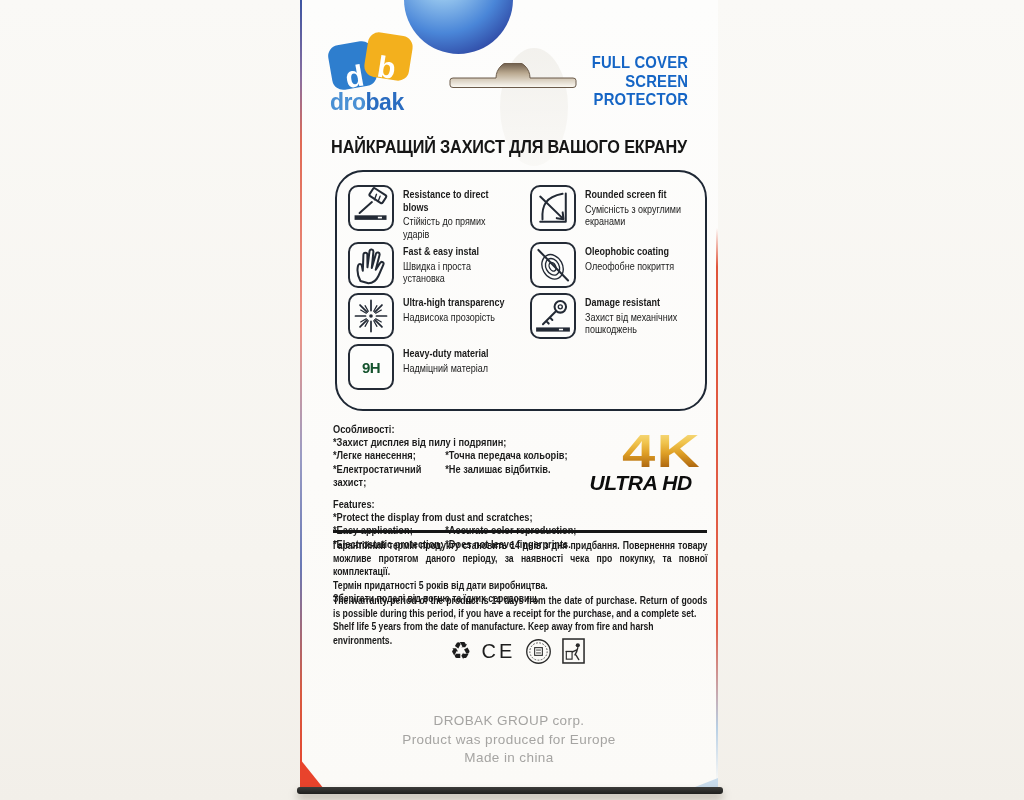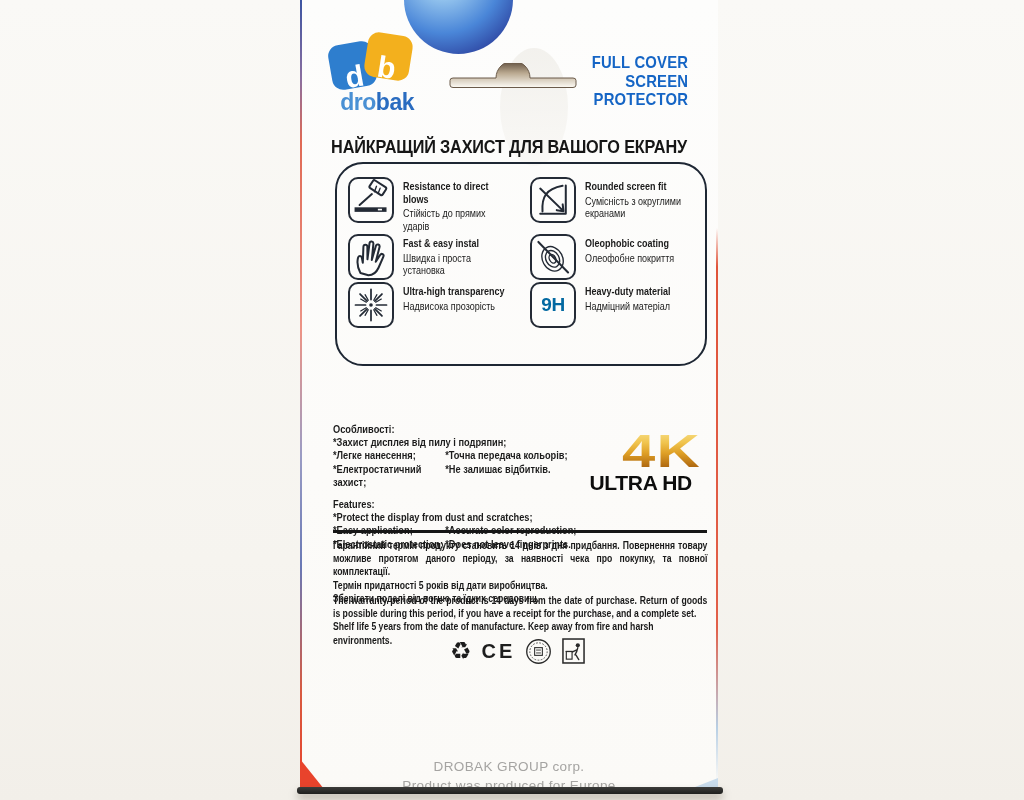--- a/index.html
+++ b/index.html
@@ -21,77 +21,77 @@
           clip-path:polygon(0 0,100% 100%,0 100%); }
   .corner-br { position:absolute; right:0; bottom:2px; width:28px; height:11px; background:#c9dcec;
           clip-path:polygon(100% 0,100% 100%,0 100%); }
 
   
   .logo { position:absolute; left:30px; top:34px; width:84px; height:84px; }
   .logo .sq { position:absolute; width:45px; height:45px; border-radius:11px; display:flex; align-items:flex-end; justify-content:center; }
   .logo .sq-d { left:0; top:9px; background:#2e7ece; transform:rotate(-10deg); }
   .logo .sq-b { left:36px; top:0; background:#f3b01d; transform:rotate(9deg); }
   .logo .sq span { color:#fff; font-weight:700; font-size:30px; line-height:30px; transform:translateY(4px); }
-  .logo-word { position:absolute; left:30px; top:89px; width:84px; text-align:right;
+  .logo-word { position:absolute; left:30px; top:89px; width:84px; text-align:left;
           font-size:23px; font-weight:700; letter-spacing:-.5px; }
   .logo-word .dro { color:#4a90d4; } .logo-word .bak { color:#2a6cc0; }
 
   .ball { position:absolute; left:104px; top:-55px; width:109px; height:109px; border-radius:50%;
           background:radial-gradient(circle at 36% 28%, #d9eafa 0%, #8fc0ec 24%, #4a86d8 55%, #2b3f9c 86%, #222c76 100%); }
   .drop-tail { position:absolute; left:200px; top:48px; width:68px; height:118px; border-radius:50%;
           background:linear-gradient(180deg,#efedE8,#f8f7f4); opacity:.75; }
 
   .hang-slot { position:absolute; left:147px; top:63px; }
 
   .tagline { position:absolute; right:30px; top:53px; text-align:right; color:#1565c5;
           font-size:16.5px; line-height:18.5px; font-weight:700; transform:scaleX(.9); transform-origin:100% 0; letter-spacing:.2px; }
 
   .heading { position:absolute; left:0; right:0; top:137px; text-align:center; color:#161616;
           font-size:17.5px; font-weight:700; transform:scaleX(.93); letter-spacing:-.2px; }
 
   
-  .feature-box { position:absolute; left:35px; top:162px; width:372px; height:204px;
+  .feature-box { position:absolute; left:35px; top:170px; width:372px; height:241px;
           border:2.5px solid #1e2734; border-radius:28px;
           padding:11px 6px 16px 11px; display:grid; grid-template-columns:182px 172px; grid-template-rows:repeat(4,1fr); }
   .cell { display:flex; gap:9px; align-items:flex-start; padding-top:2px; }
   .icon-frame { width:46px; height:46px; border:2.4px solid #242b36; border-radius:10px; flex:none;
           display:flex; align-items:center; justify-content:center; background:#fdfdfc; }
-  .nineH { font-size:19px; font-weight:700; color:#0369a1; letter-spacing:-.5px; }
+  .nineH { font-size:15px; font-weight:700; color:#14532d; letter-spacing:-.5px; }
   .ct { transform:scaleX(.85); transform-origin:0 0; width:150px; font-size:10.6px; line-height:12.5px; color:#1b1b1b; padding-top:3px; }
   .ct .en { font-weight:700; margin-bottom:2px; }
   .ct .uk { font-weight:500; }
 
   
   .lists { position:absolute; left:33px; top:423px; width:440px; transform:scaleX(.85); transform-origin:0 0;
           font-size:10.9px; line-height:13.2px; color:#1c1c1c; font-weight:600; }
   .list-header { font-weight:700; }
   .list-cols { display:flex; } .list-cols .c1 { width:132px; flex:none; }
   .list-gap { height:9px; }
 
   .badge-4k { position:absolute; left:272px; top:430px; width:120px; text-align:right; }
   .k4 { display:inline-block; font-size:46px; line-height:42px; font-weight:800; letter-spacing:1px;
         transform:scaleX(1.3); background:linear-gradient(180deg,#f8e08a 0%,#f0c44e 30%,#dfa026 55%,#b36d12 85%,#9a5c0e 100%);
         -webkit-background-clip:text; background-clip:text; color:transparent; }
-  .uhd { font-size:21px; line-height:20px; font-weight:800; color:#0d0d0d; white-space:nowrap; margin-top:1px; letter-spacing:-.3px; }
+  .uhd { font-size:21px; line-height:20px; font-weight:800; color:#0d0d0d; white-space:nowrap; margin-top:1px; letter-spacing:-.3px;font-style:italic; }
 
   
   .rule { position:absolute; left:33px; top:530px; width:374px; height:2.6px; background:#161616; }
   .warranty { position:absolute; left:33px; width:468px; transform:scaleX(.8); transform-origin:0 0;
           font-size:10.8px; line-height:13.2px; font-weight:600; color:#191919; }
   .w-uk { top:539px; } .w-en { top:594px; }
   .warranty .just { text-align:justify; }
 
   
   .certs { position:absolute; left:150px; top:637px; display:flex; gap:10px; align-items:center; height:28px; }
   .recycle { font-family:"DejaVu Sans", sans-serif; font-size:24px; line-height:26px; color:#1c1c1c; }
-  .ce { font-size:20px; font-weight:700; letter-spacing:3px; color:#1e1e1e; }
+  .ce { font-size:20px; font-weight:400; letter-spacing:3px; color:#1e1e1e; }
 
   
   .footer { position:absolute; left:0; right:0; top:712px; text-align:center; color:#a5a4a2;
-          font-size:13.5px; line-height:18.5px; letter-spacing:.4px;margin-top:46px; }
+          font-size:13.5px; line-height:18.5px; letter-spacing:.4px; }
 
   svg .ln { fill:none; stroke:#232a35; stroke-width:2.2; stroke-linecap:round; stroke-linejoin:round; }
   svg .thin { stroke-width:1.5; }
 </style>
 </head>
 <body>
 
 <div class="stage">
   <div class="card">
 
@@ -202,20 +202,35 @@
           </g>
           <circle cx="23" cy="23" r="2" fill="#232a35"></circle>
         </svg>
           </div>
         <div class="ct">
             <div class="en">Ultra-high transparency</div>
           <div class="uk">Надвисока прозорість</div>
           </div>
       </div>
 
+      <div class="cell">
+        <div class="icon-frame">
+            <svg width="44" height="44" viewBox="0 0 46 46">
+          <circle class="ln" cx="31" cy="13" r="6.3"></circle>
+              <circle class="ln thin" cx="31" cy="13" r="2.2"></circle>
+          <path class="ln" d="M26.5 17.5 L12 32 M15.5 28.5 l2.8 2.8 M19.5 24.5 l2.8 2.8"></path>
+          <rect x="4.5" y="35.5" width="37" height="4.6" fill="#232a35"></rect>
+              <rect x="29.5" y="37" width="4.5" height="1.7" fill="#fdfdfc"></rect>
+        </svg>
+          </div>
+        <div class="ct">
+            <div class="en">Damage resistant</div>
+          <div class="uk">Захист від механічних пошкоджень</div>
+          </div>
+      </div>
 
       <div class="cell">
         <div class="icon-frame">
             <span class="nineH">9H</span>
           </div>
         <div class="ct">
             <div class="en">Heavy-duty material</div>
           <div class="uk">Надміцний матеріал</div>
           </div>
       </div>
@@ -275,20 +290,21 @@
         <rect x="4.5" y="14" width="6" height="8" fill="none" stroke="#2a2a2a" stroke-width="1.2"></rect>
         <path d="M3.8 14 h7.4" stroke="#2a2a2a" stroke-width="1.2"></path>
         <circle cx="16.5" cy="7.5" r="2.2" fill="#2a2a2a"></circle>
         <path d="M16.5 10 C16 13 15.2 15 13.5 17.5 M16 12 L11 14.5 M14.5 17.5 L17.5 22.5" fill="none" stroke="#2a2a2a" stroke-width="1.4" stroke-linecap="round"></path>
       </svg>
     </div>
 
     <div class="footer">
       <div>DROBAK GROUP corp.</div>
       <div>Product was produced for Europe</div>
+      <div>Made in china</div>
     </div>
 
     <div class="edge-left"></div>
     <div class="edge-right"></div>
     <div class="corner-bl"></div>
     <div class="corner-br"></div>
     <div class="card-shadow"></div>
   </div>
 </div>
 

